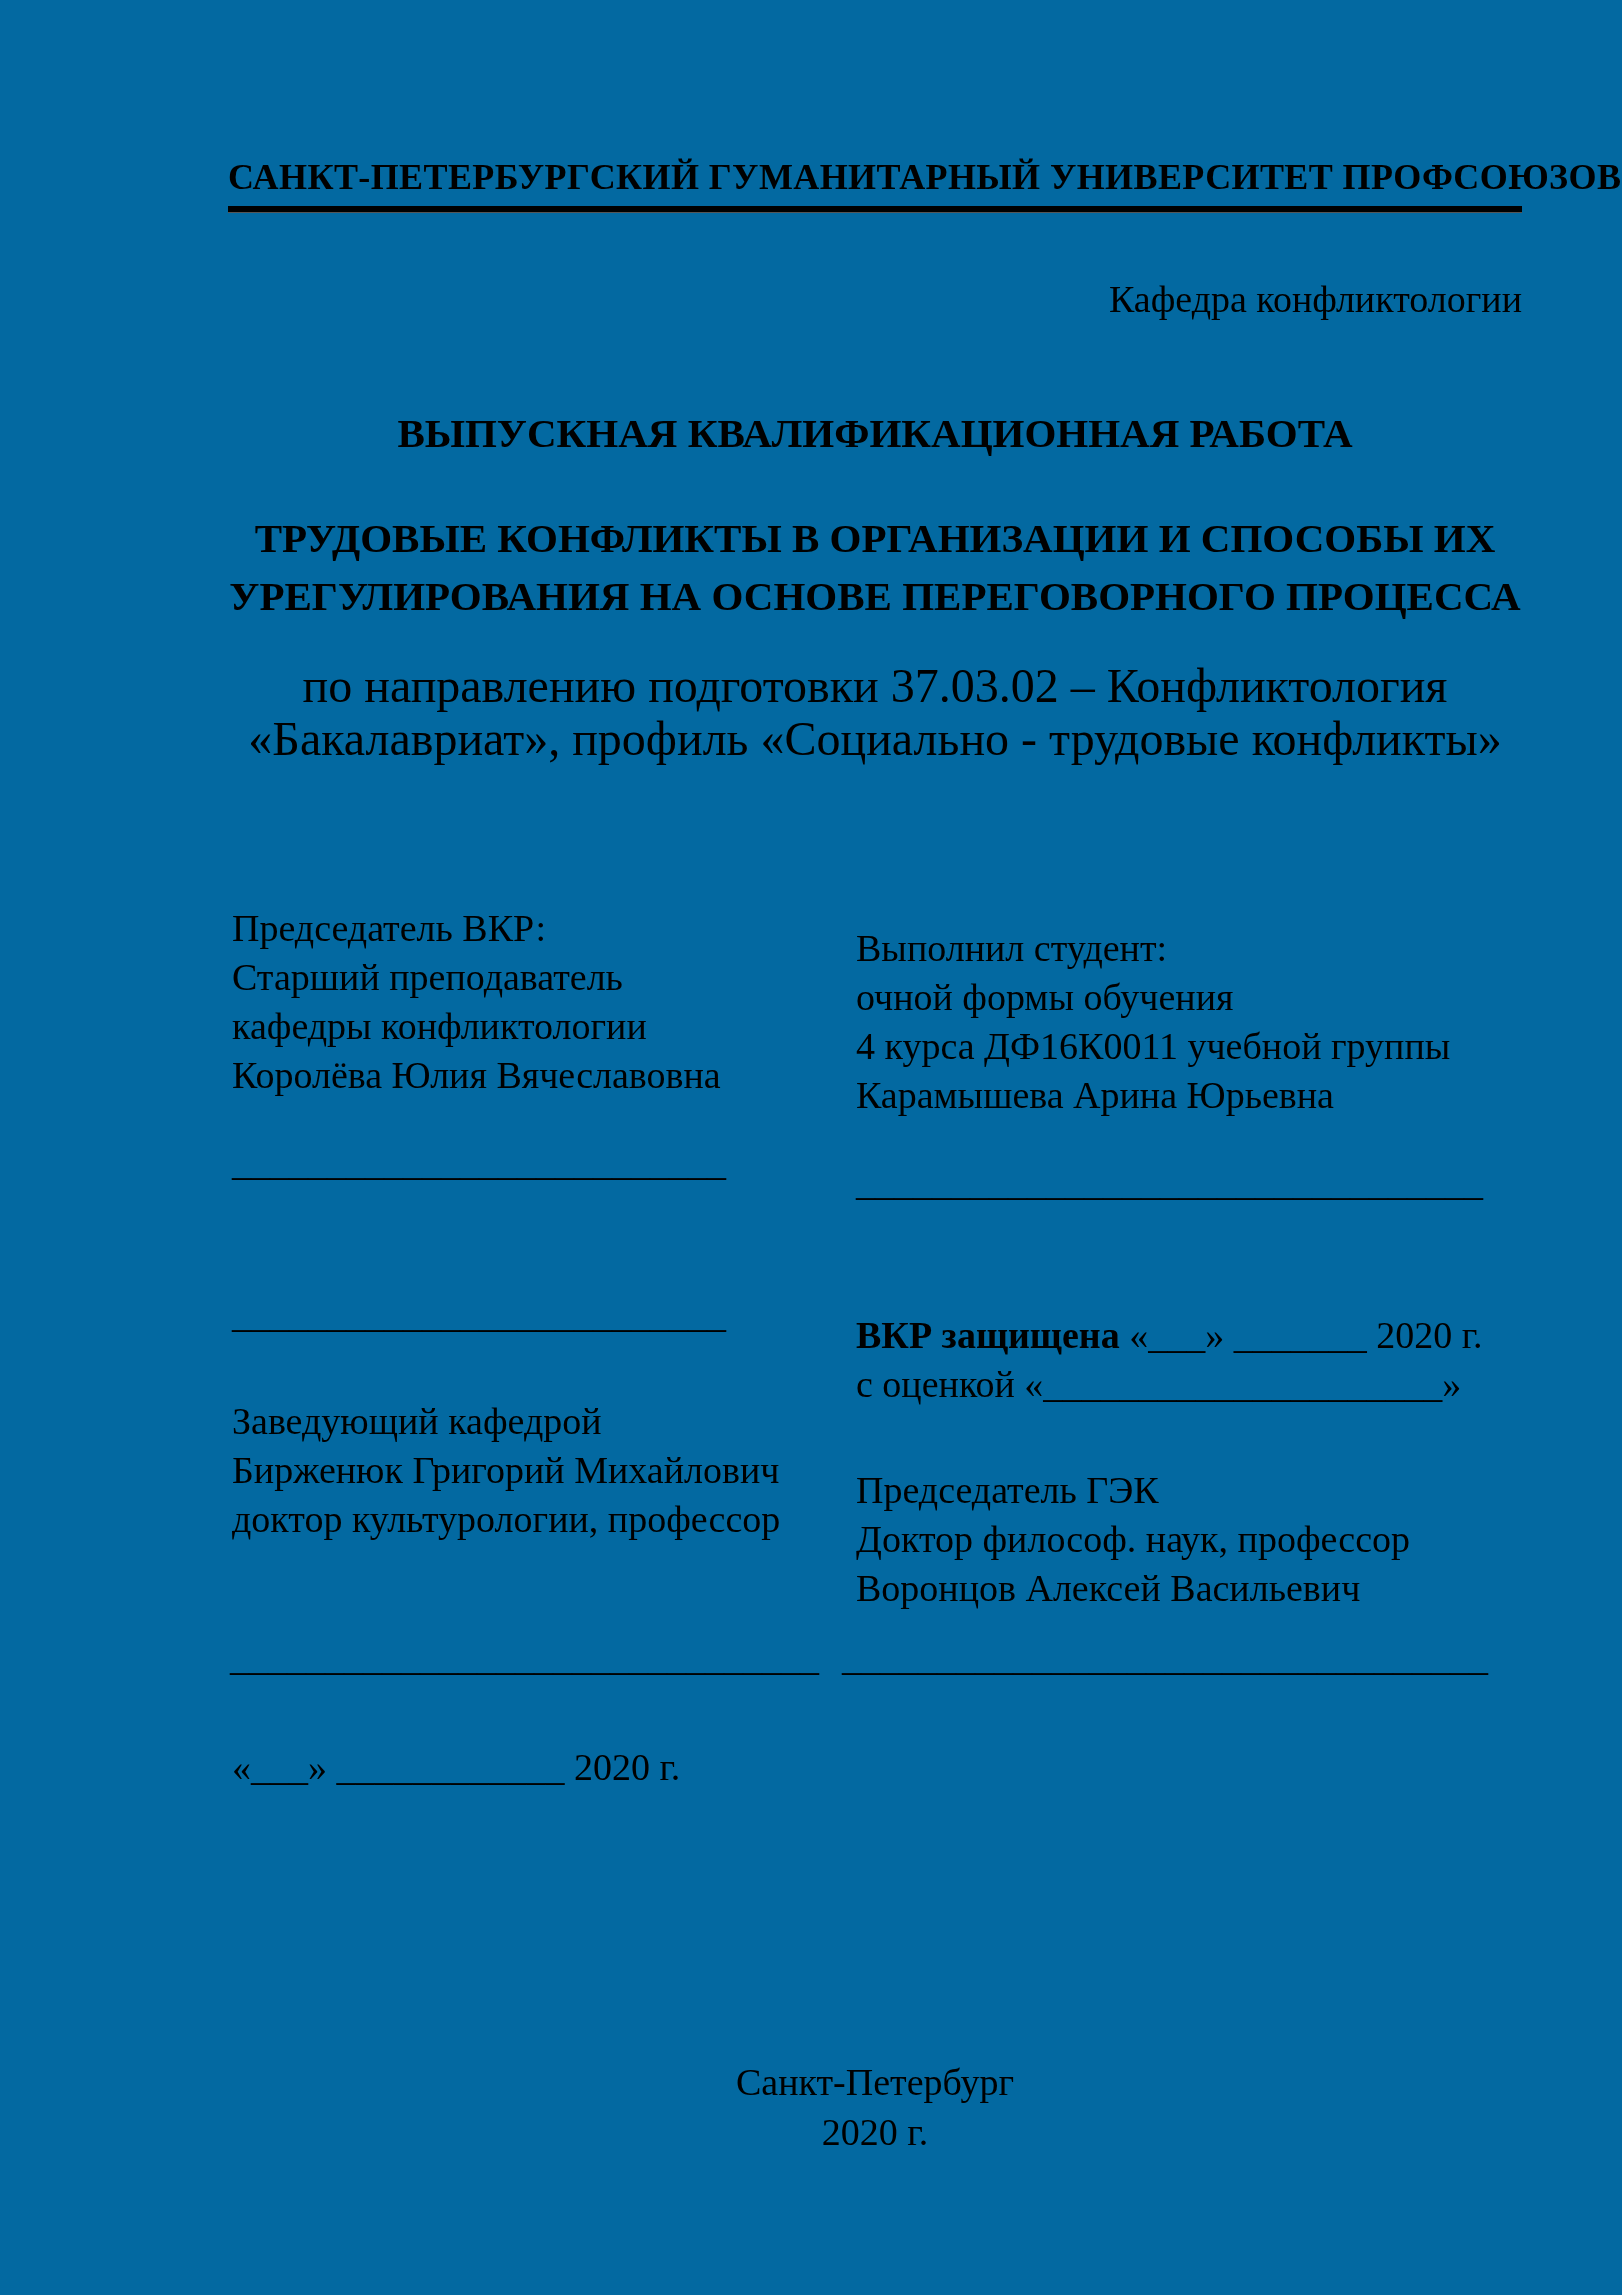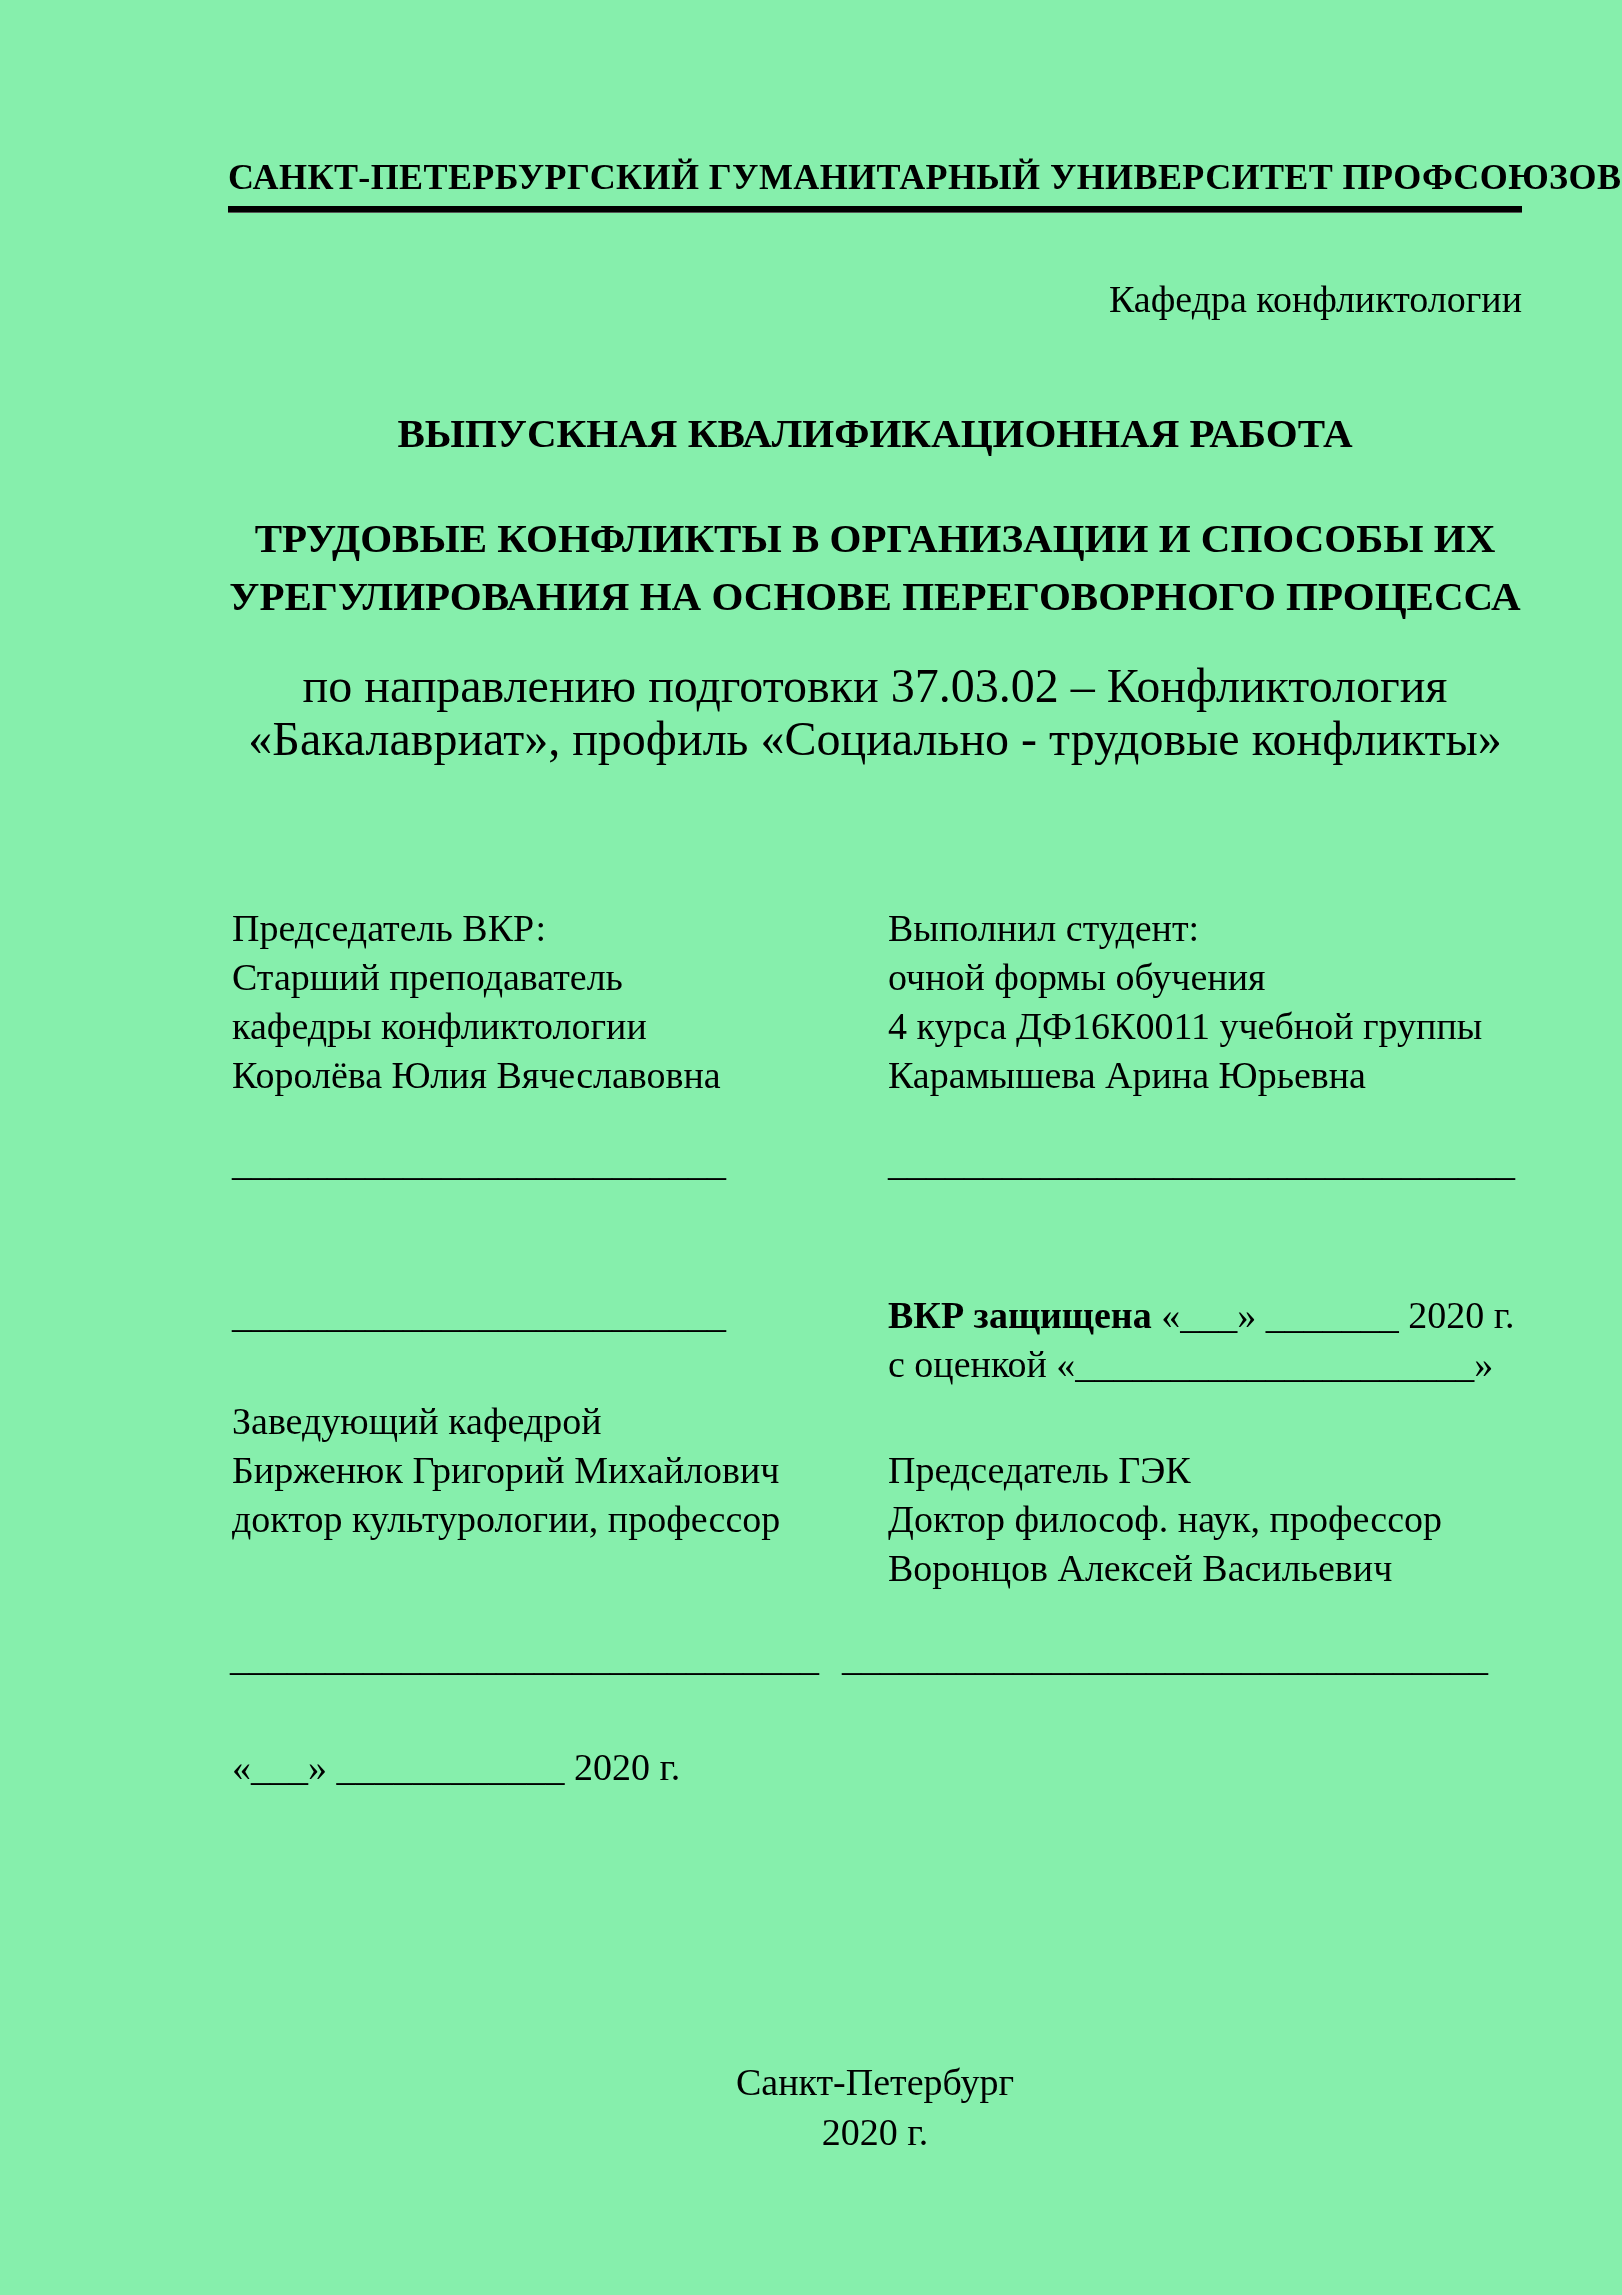--- a/index.html
+++ b/index.html
@@ -5,21 +5,21 @@
   html, body {
     margin: 0;
     padding: 0;
     background: #888;
   }
   .page {
     position: relative;
     width: 1623px;
     height: 2295px;
     margin: 0 auto;
-    background: #86efac;
+    background: #0369a1;
     font-family: "Liberation Serif", "DejaVu Serif", serif;
     color: #000000;
     overflow: hidden;
   }
   .abs { position: absolute; }
   .content-w { left: 228px; width: 1294px; }
   .centered { text-align: center; }
   .right { text-align: right; }
   .nowrap { white-space: nowrap; }
 
@@ -61,21 +61,21 @@
   .program {
     top: 659px;
     font-size: 48px;
     line-height: 53px;
   }
   .col-block {
     font-size: 38px;
     line-height: 49px;
   }
   .left-col { left: 232px; }
-  .right-col { left: 888px; }
+  .right-col { left: 856px; margin-top: 20px; }
   .sig-line {
     font-size: 38px;
     line-height: 49px;
     letter-spacing: 0;
   }
   .bold { font-weight: bold; text-align: right; }
   .footer-block {
     top: 2057px;
     font-size: 38px;
     line-height: 50px;

